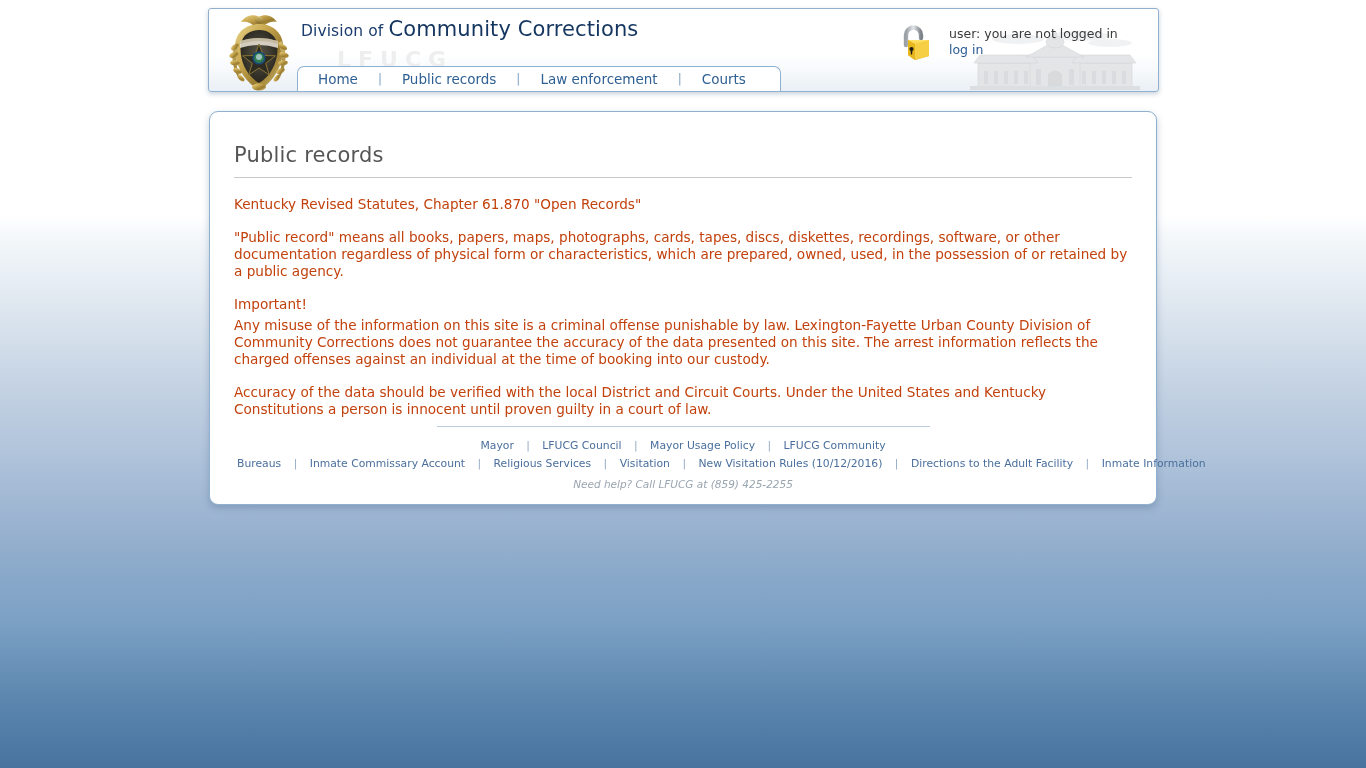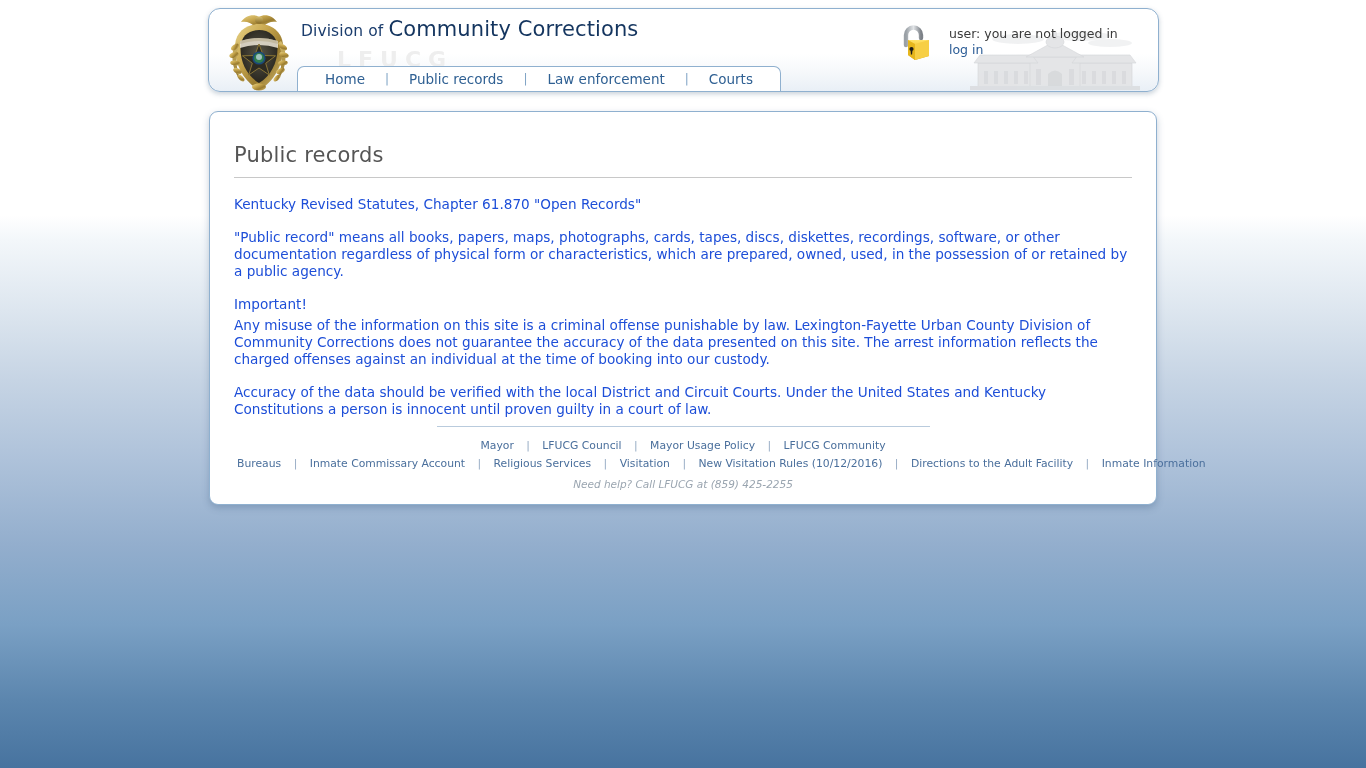--- a/index.html
+++ b/index.html
@@ -28,21 +28,21 @@
 
   
   .header-bar {
     position: absolute;
     left: 208px;
     top: 8px;
     width: 951px;
     height: 84px;
     background: linear-gradient(to bottom, #ffffff 0%, #ffffff 55%, #f4f7fa 80%, #e9eff6 100%);
     border: 1px solid #8fb0cf;
-    border-radius: 12px;
+    border-radius: 3px;
     box-shadow: 0 2px 5px rgba(60,90,120,0.28);
     overflow: hidden;
   }
   .header-inner {
     position: relative;
     width: 100%;
     height: 100%;
   }
 
   
@@ -128,21 +128,21 @@
     left: 88px;
     bottom: 0;
     width: 484px;
     height: 25px;
     background: #ffffff;
     border: 1px solid #8fb0cf;
     border-bottom: none;
     border-radius: 7px 7px 0 0;
     display: flex;
     align-items: center;
-    justify-content: center;
+    justify-content: flex-start;
   }
   .nav-link {
     font-size: 13.5px;
     color: #2f6093;
     text-decoration: none;
     padding: 0 20px;
     cursor: pointer;
     line-height: 23px;
   }
   .nav-sep {
@@ -172,21 +172,21 @@
     padding: 0 0 10px 0;
     letter-spacing: 0.2px;
   }
   .title-rule {
     border: none;
     border-top: 1px solid #c8c8c8;
     margin: 0 0 18px 0;
   }
   .body-text {
     font-size: 13.6px;
-    color: #1d4ed8;
+    color: #c2410c;
     line-height: 17px;
     margin: 0 0 16px 0;
     max-width: 902px;
   }
   .body-text.tight { margin-bottom: 4px; }
 
   
   .footer {
     position: absolute;
     left: 24px;

